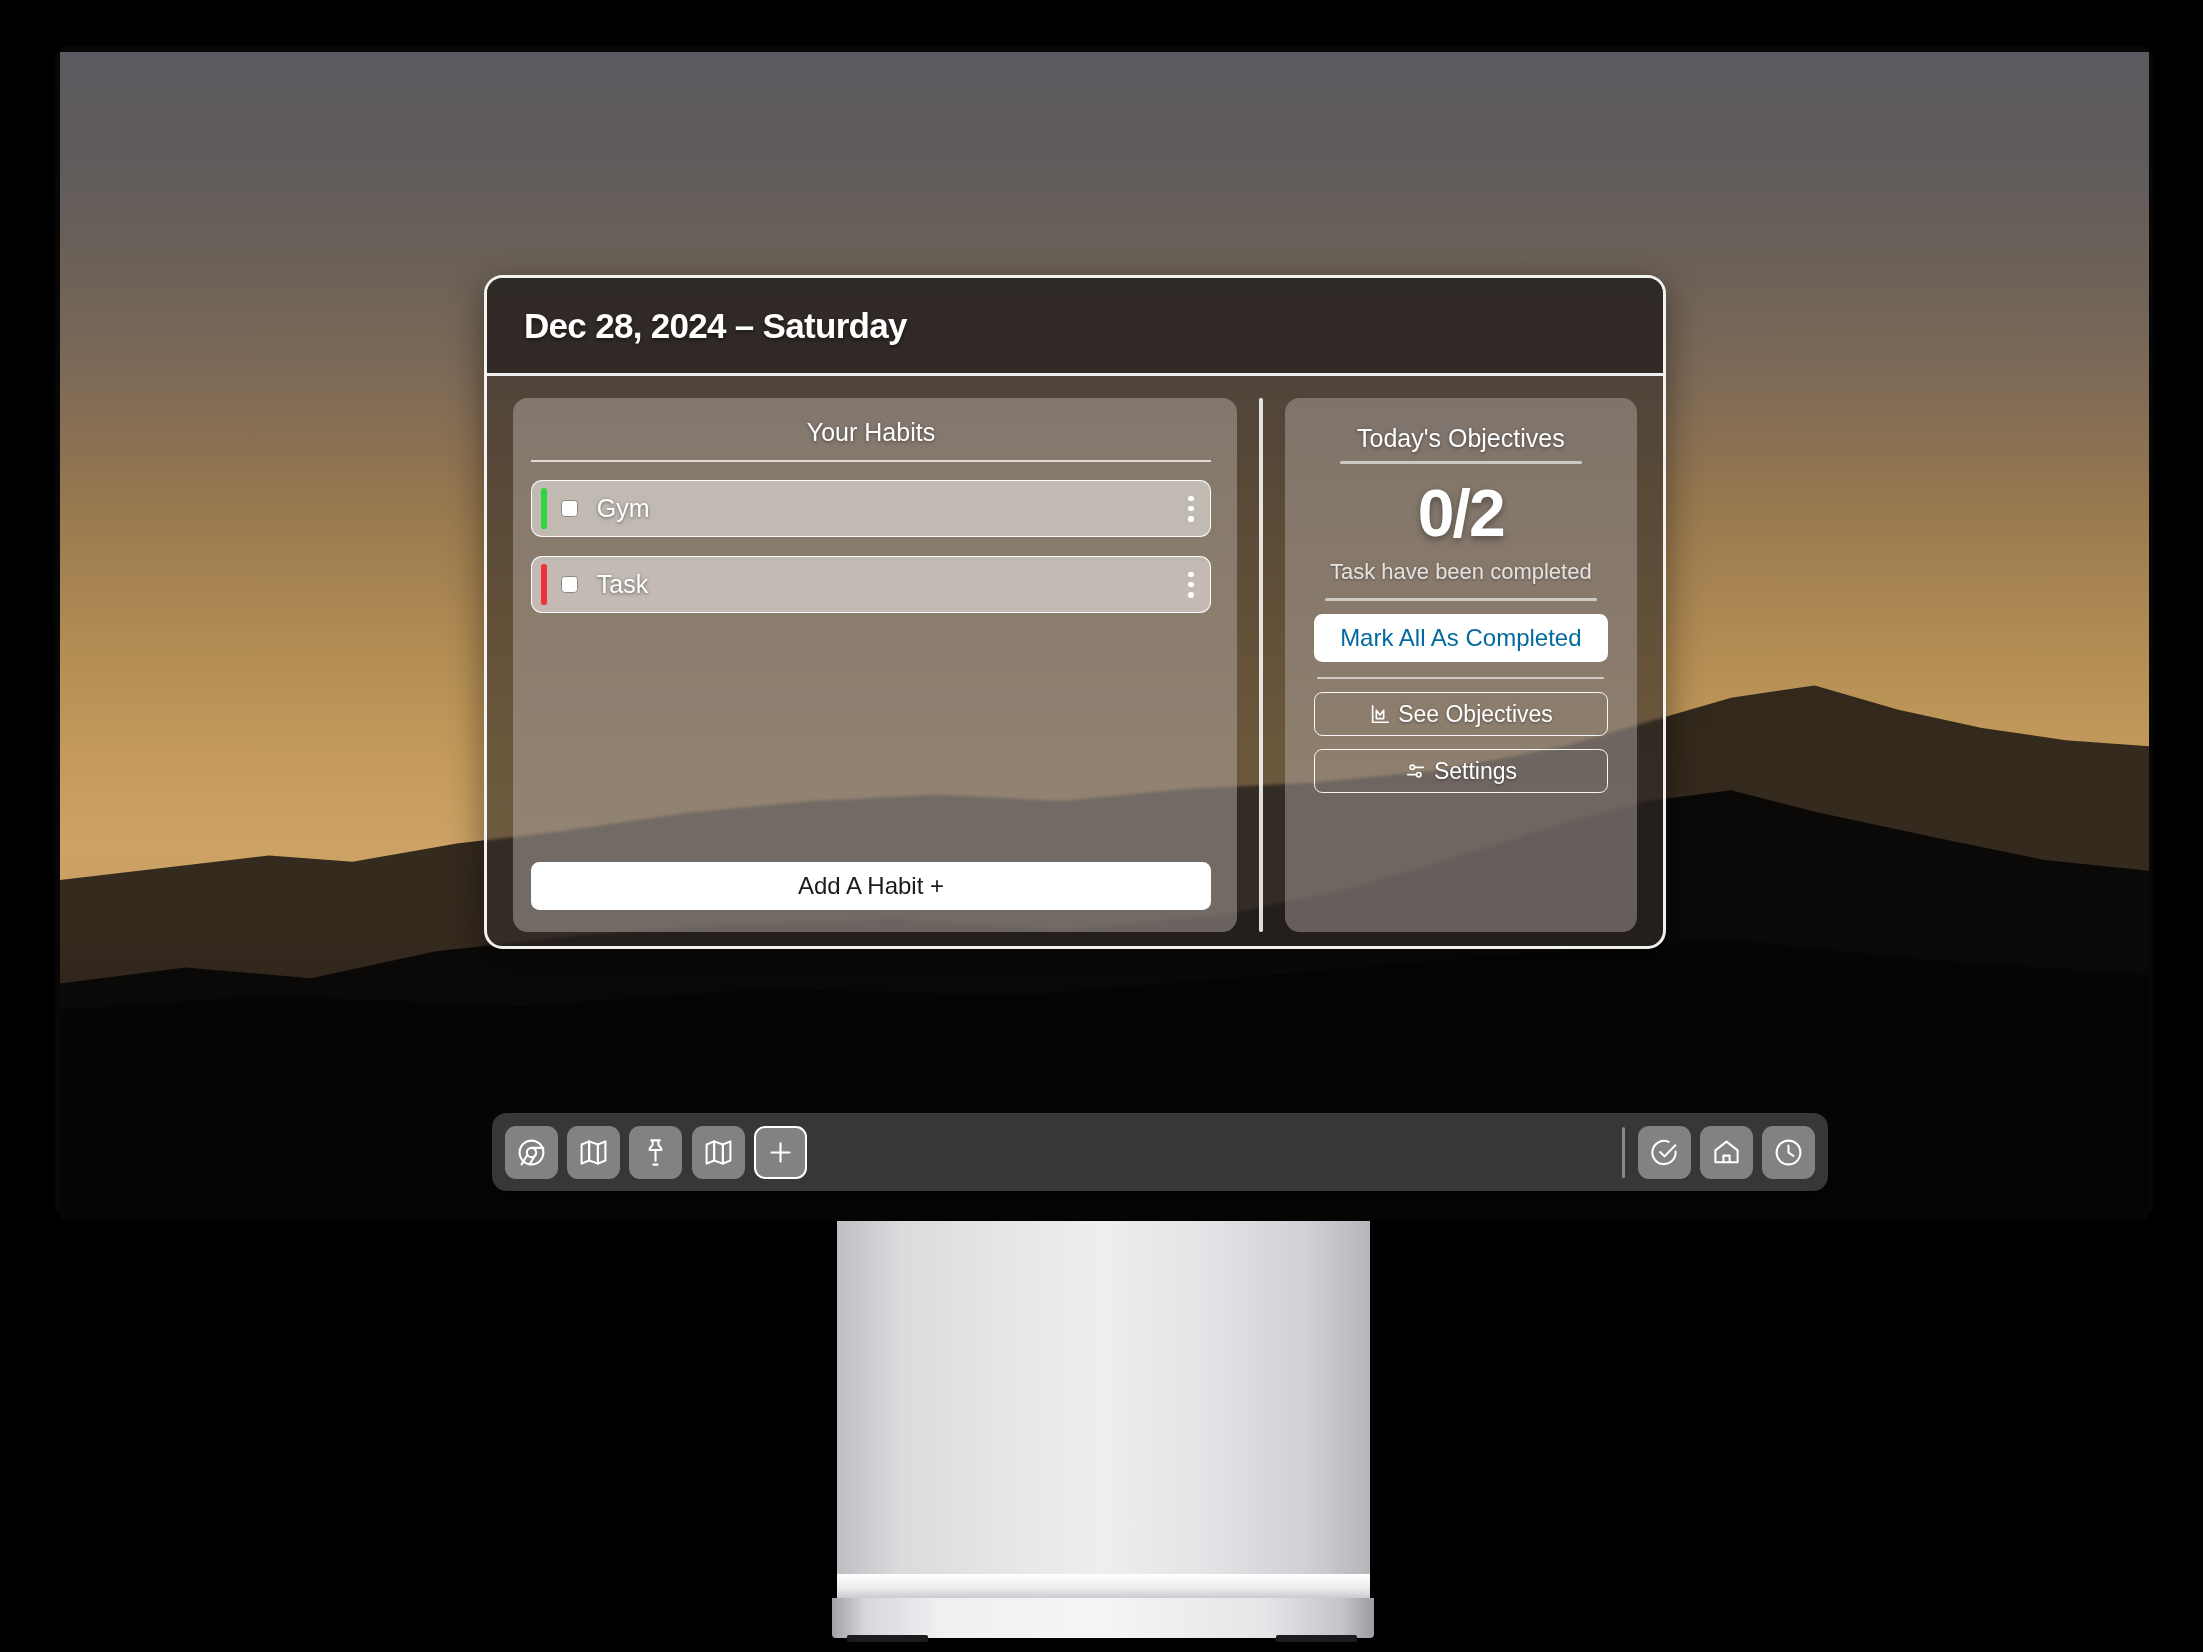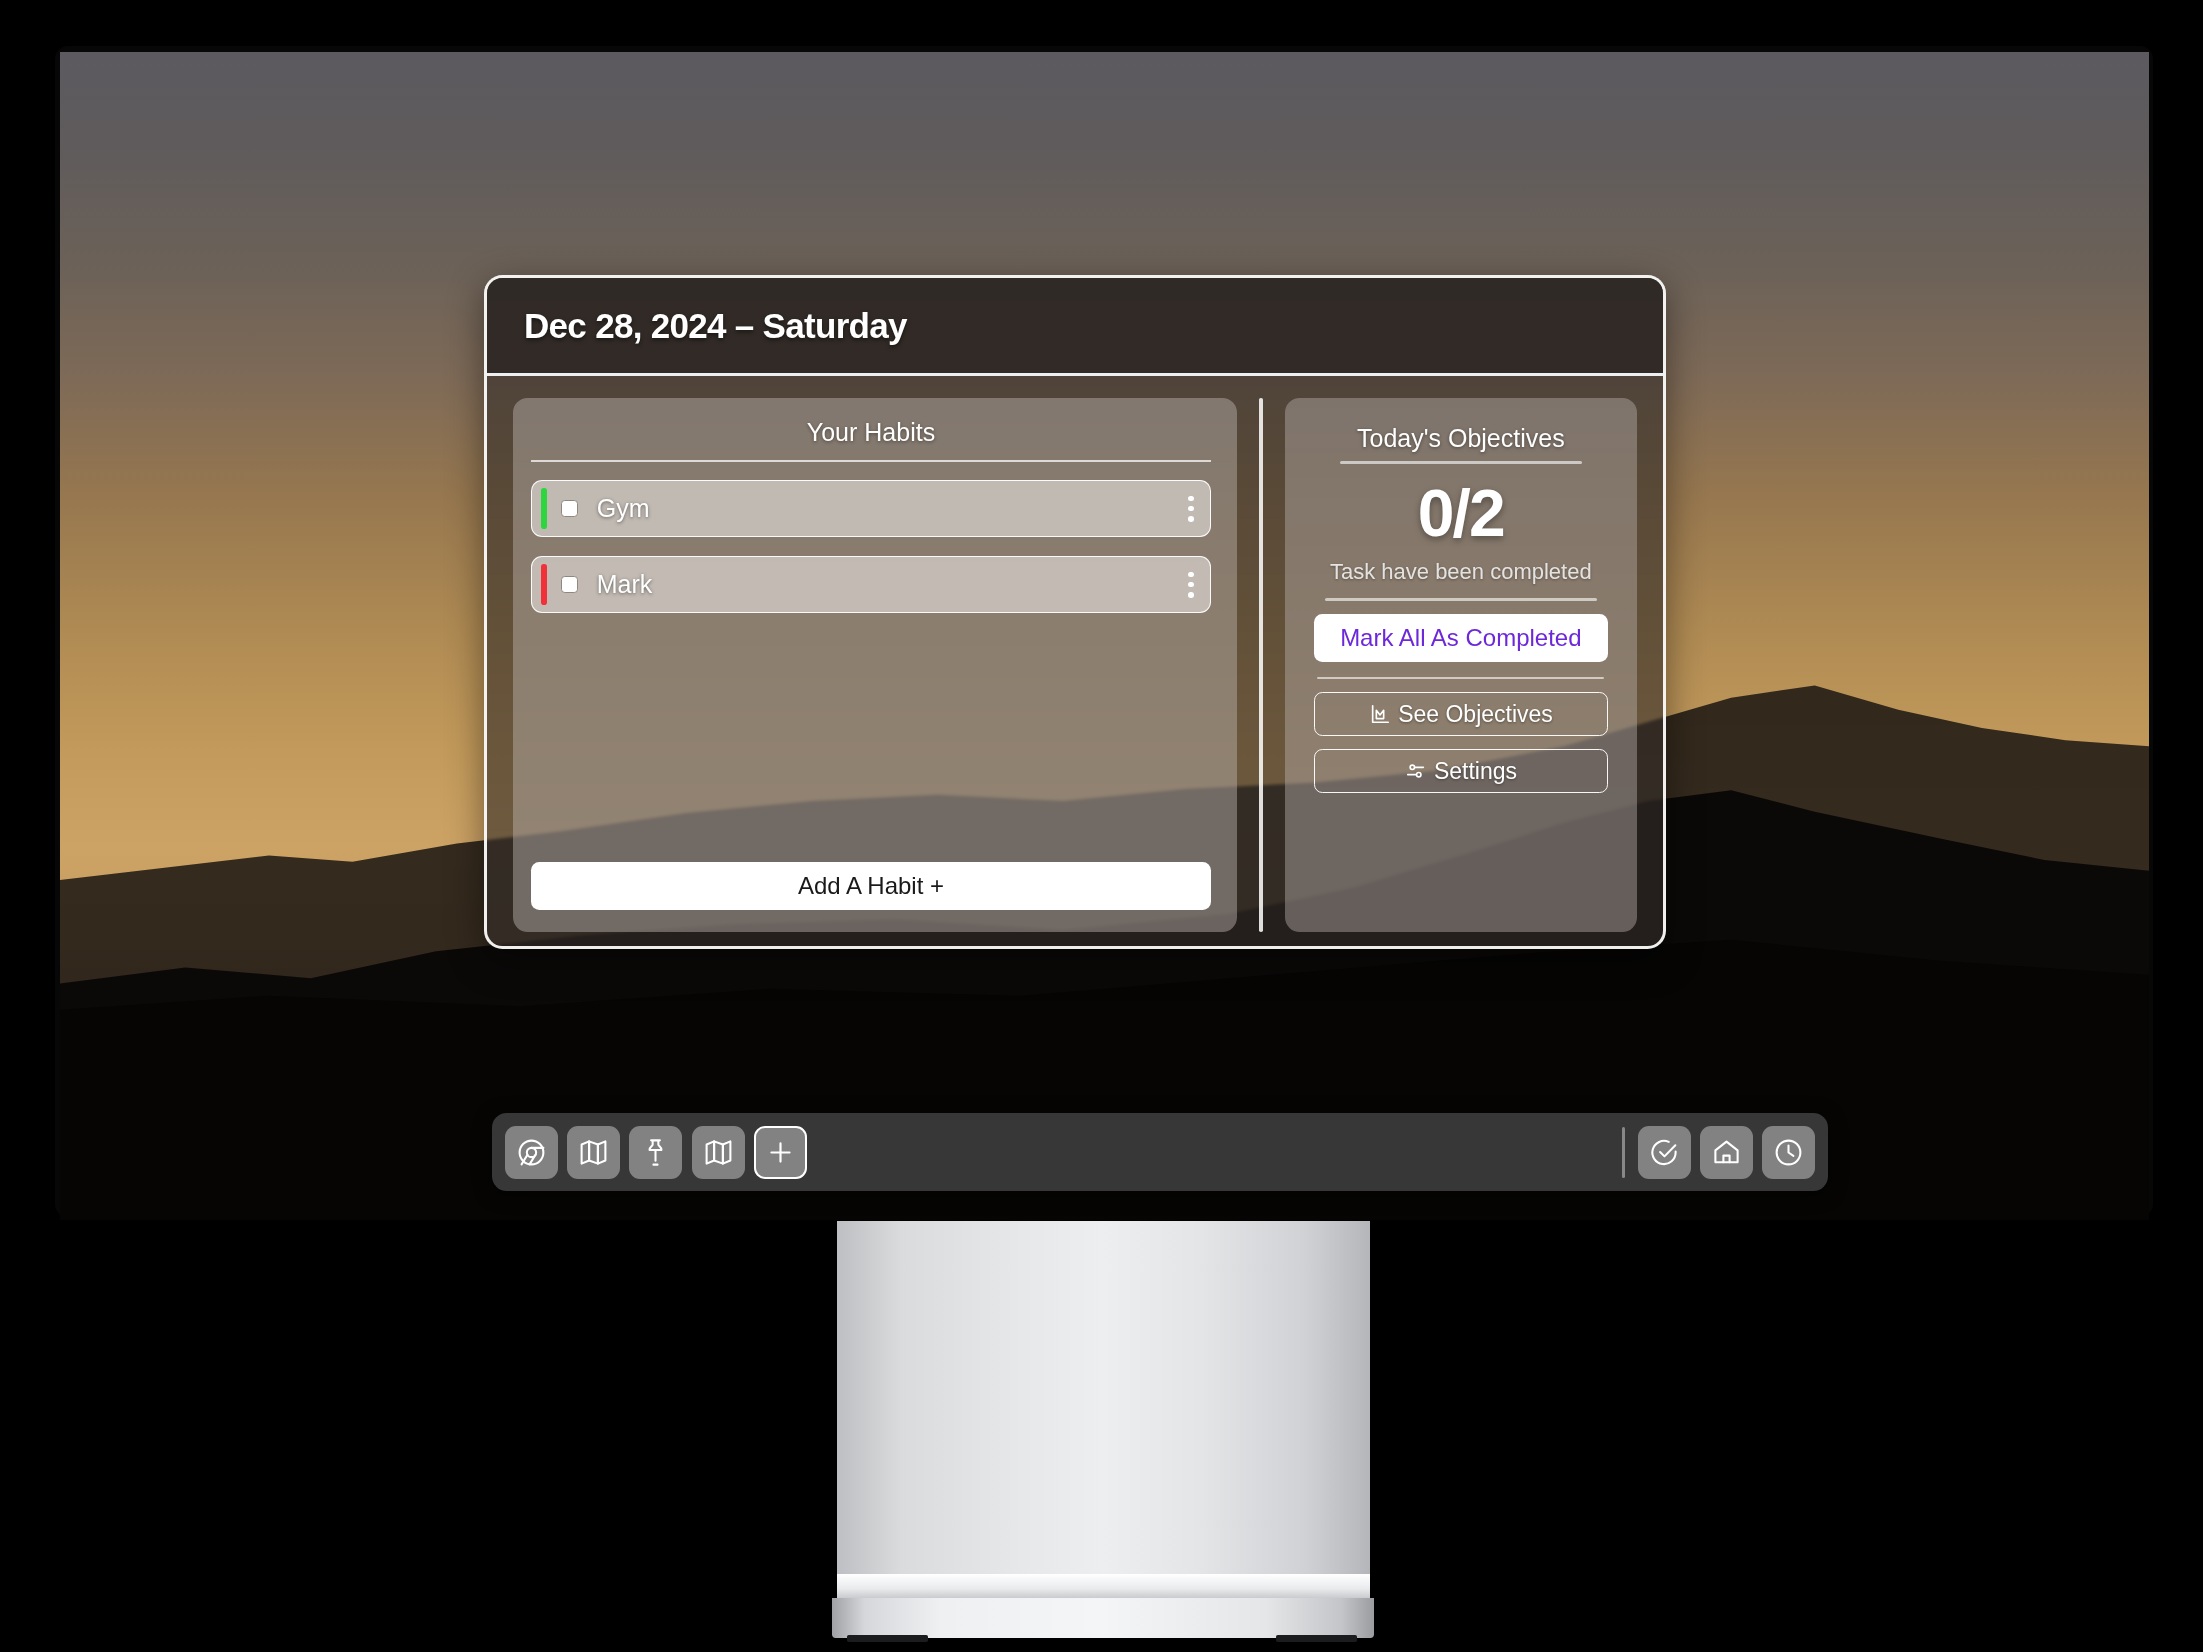--- a/index.html
+++ b/index.html
@@ -194,21 +194,21 @@
   #objectives-sub {
     text-align: center; color: rgba(255,255,255,.82);
     font-size: 22px; margin-top: 8px;
     text-shadow: 0 0.9px 2.8px rgba(0,0,0,.35);
   }
   #objectives-rule-mid { margin: 13px 11px 0 11px; }
   #mark-all-button {
     margin-top: 13px; height: 48px; width: 100%;
     background: #fff; border: none; border-radius: 8.3px;
     font-family: "Liberation Sans", sans-serif;
-    font-size: 24px; color: #6d28d9; cursor: pointer;
+    font-size: 24px; color: #0369a1; cursor: pointer;
   }
   #objectives-rule-bot { margin: 14.7px 3.7px 0 3.7px; }
   .ghost-button {
     margin-top: 13px; height: 44px; width: 100%;
     background: transparent;
     border: 1.8px solid rgba(255,255,255,.95);
     border-radius: 8.3px;
     color: #fff; font-size: 23px;
     font-family: "Liberation Sans", sans-serif;
     display: flex; align-items: center; justify-content: center; gap: 7.3px;
@@ -311,21 +311,21 @@
             <span class="kebab">
                 <span></span>
                 <span></span>
                 <span></span>
               </span>
           </div>
 
           <div class="habit-row">
             <span class="habit-accent" style="background:#f0313a"></span>
             <span class="habit-check"></span>
-            <span class="habit-name">Mark</span>
+            <span class="habit-name">Task</span>
             <span class="kebab">
                 <span></span>
                 <span></span>
                 <span></span>
               </span>
           </div>
 
         </div>
 
         <div id="add-habit-wrap">

